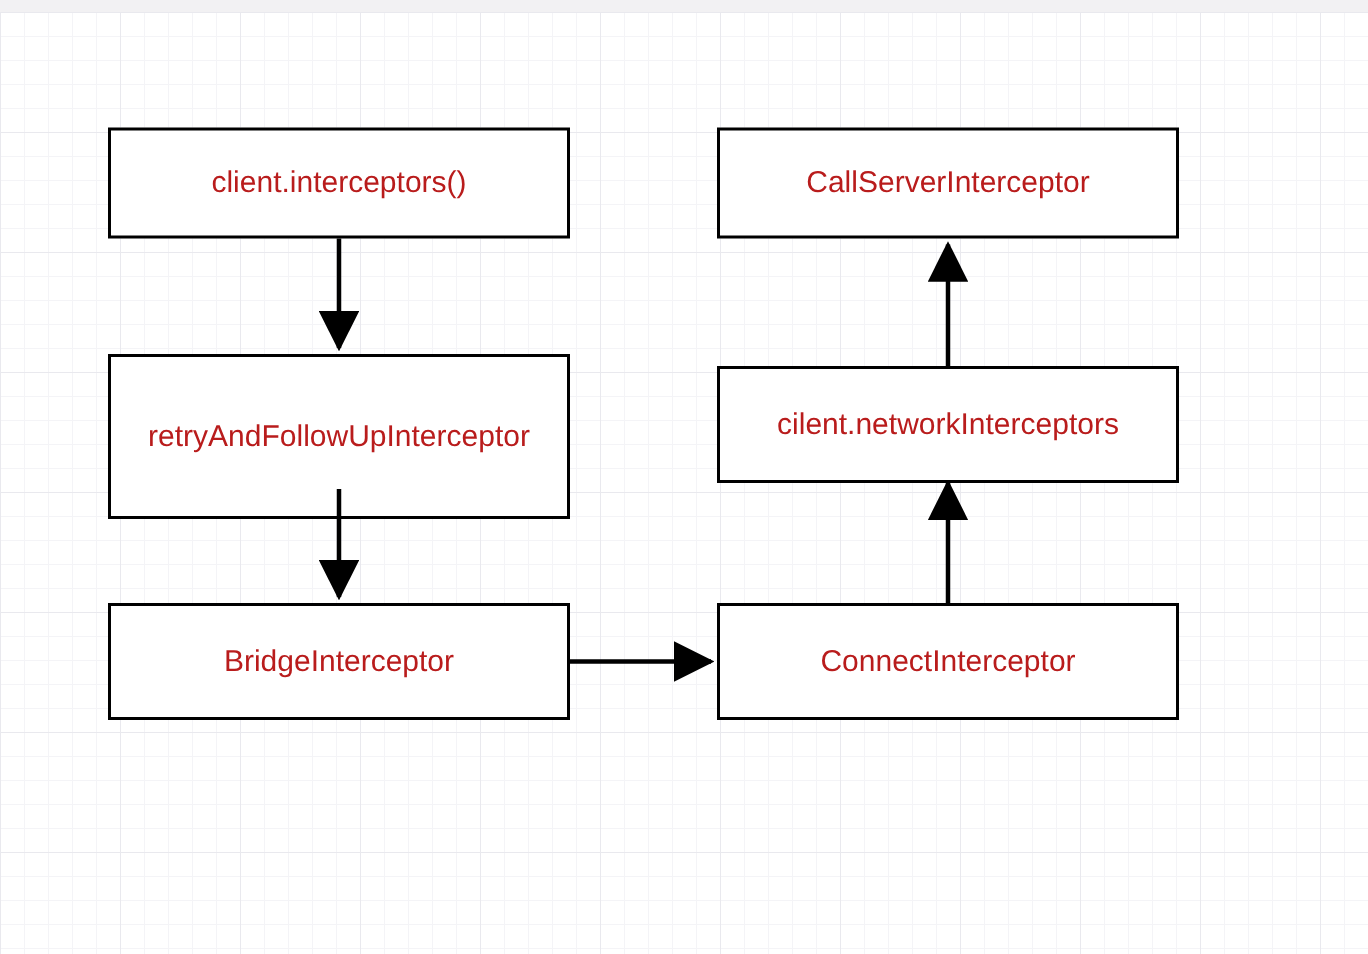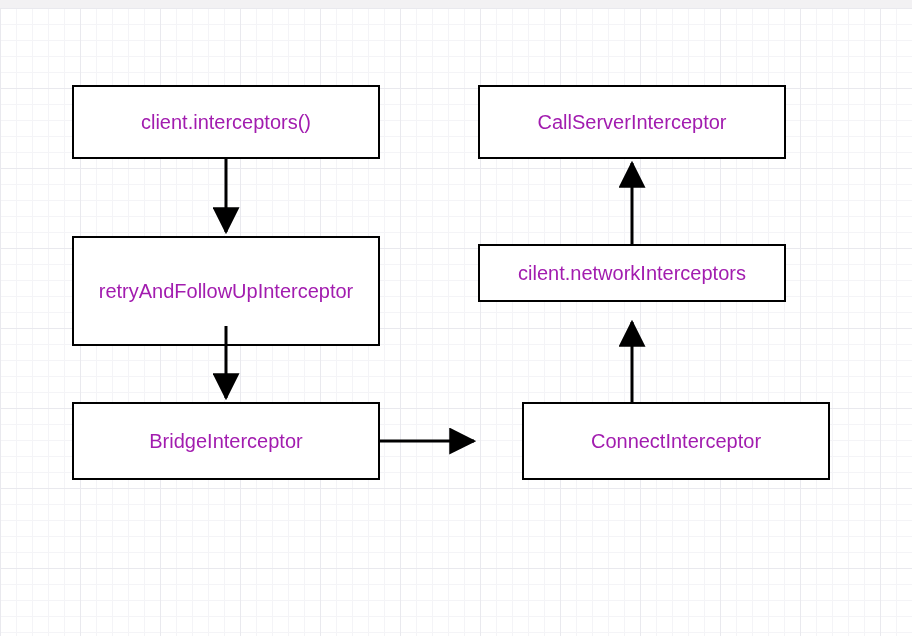--- a/index.html
+++ b/index.html
@@ -44,21 +44,21 @@
     background-position: 0 0, 0 0, 0 0, 0 0;
   }
   .node {
     position: absolute;
     border: 2px solid #000000;
     background: #ffffff;
     display: flex;
     align-items: center;
     justify-content: center;
     text-align: center;
-    color: #a21caf;
+    color: #b91c1c;
     font-size: 20px;
     line-height: 1.35;
     padding: 0 16px;
     box-sizing: border-box;
     word-break: break-word;
   }
   svg.edges {
     position: absolute;
     left: 0; top: 0;
     width: 912px;
@@ -78,25 +78,25 @@
   </div>
 
   <div class="node" style="left:72px; top:236px; width:308px; height:110px;">
     <span>retryAndFollowUpInterceptor</span>
   </div>
 
   <div class="node" style="left:72px; top:402px; width:308px; height:78px;">
     <span>BridgeInterceptor</span>
   </div>
 
-  <div class="node" style="left:478px; top:402px; width:308px; height:78px;margin-left:44px;">
+  <div class="node" style="left:478px; top:402px; width:308px; height:78px;">
     <span>ConnectInterceptor</span>
   </div>
 
-  <div class="node" style="left:478px; top:244px; width:308px; height:58px;">
+  <div class="node" style="left:478px; top:244px; width:308px; height:78px;">
     <span>cilent.networkInterceptors</span>
   </div>
 
   <div class="node" style="left:478px; top:85px; width:308px; height:74px;padding-left:16px;">
     <span>CallServerInterceptor</span>
   </div>
 
   <svg class="edges" viewBox="0 0 912 636">
     <defs>
       <marker id="arrow" viewBox="0 0 12 12" refX="11" refY="6" markerWidth="9" markerHeight="9" orient="auto-start-reverse">

